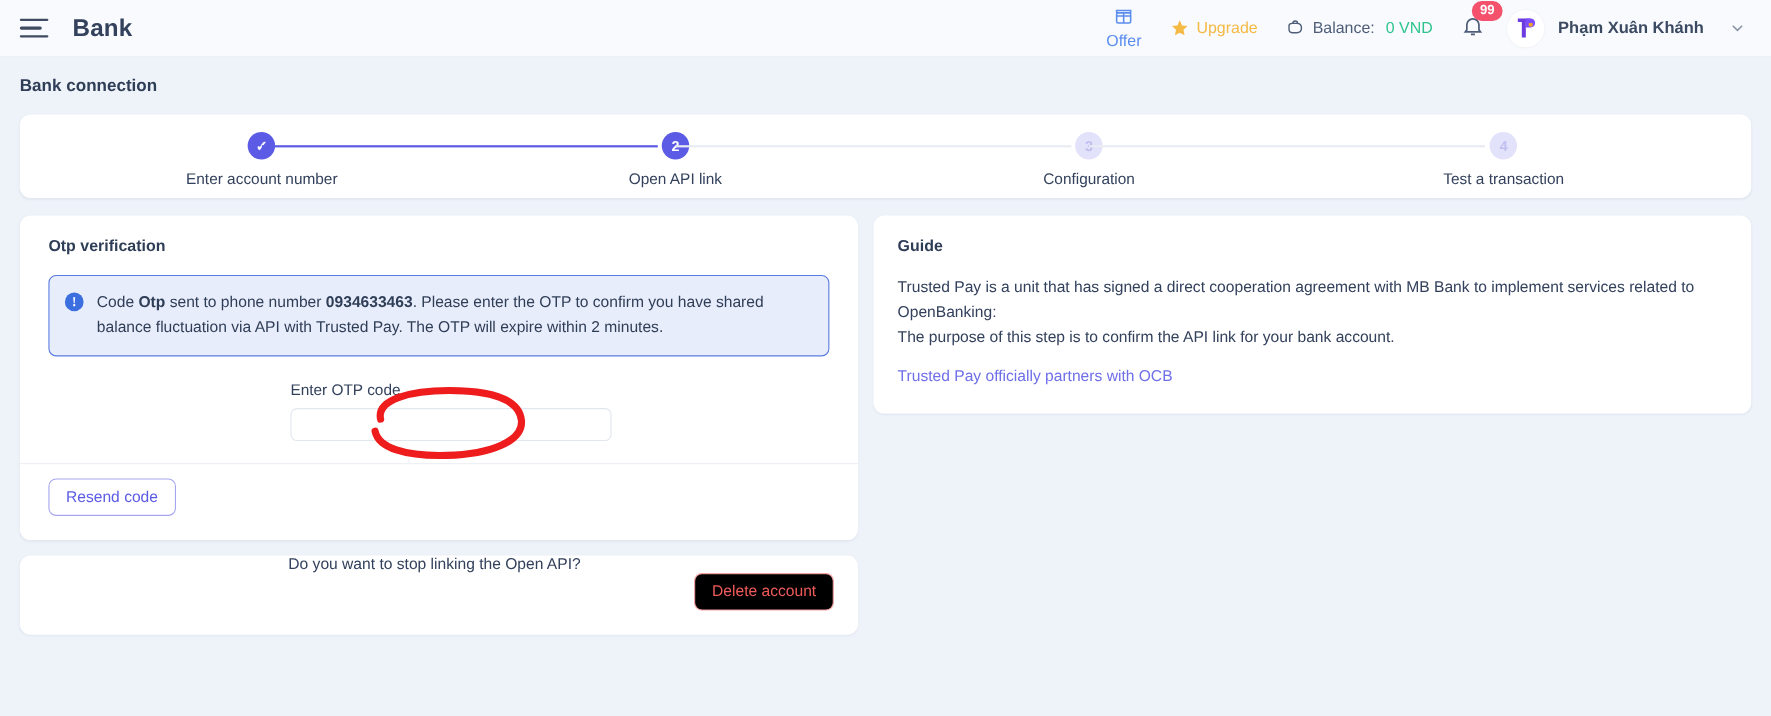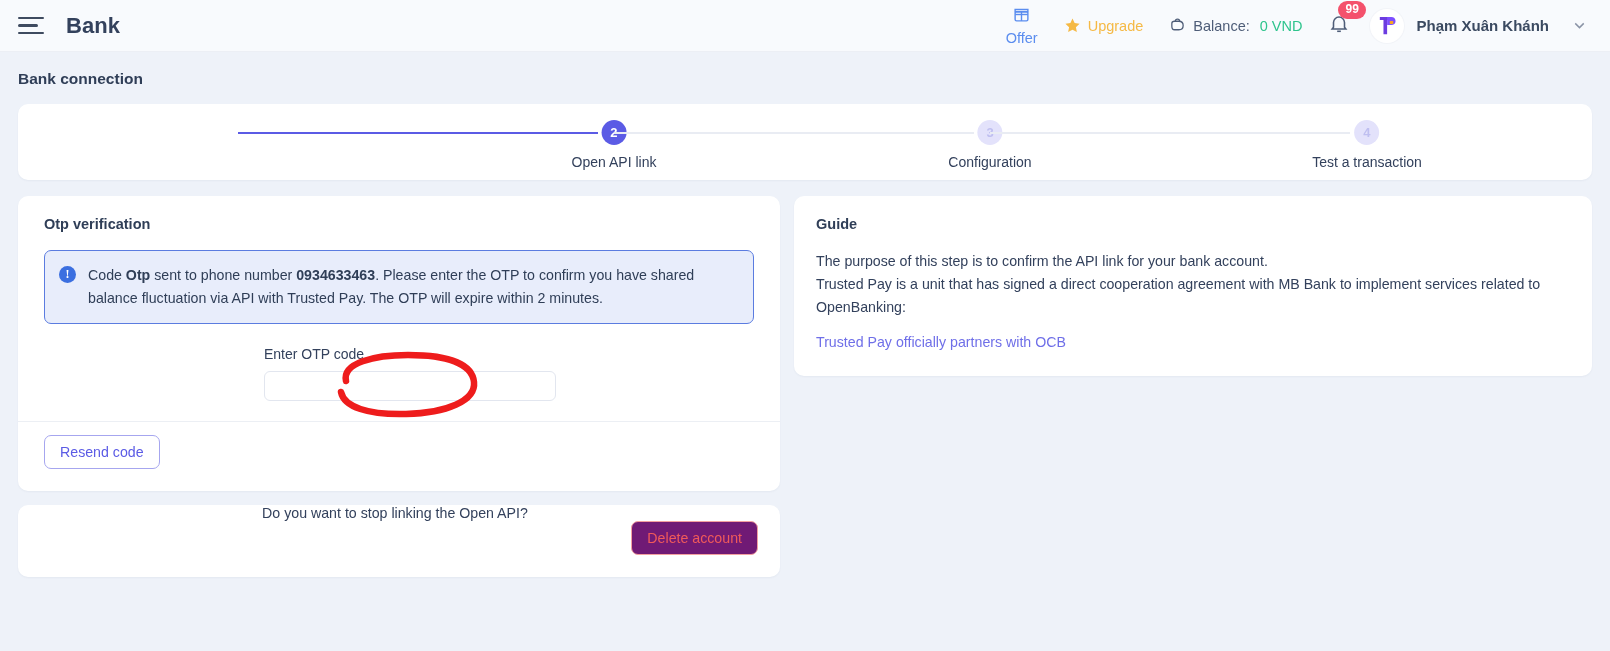--- a/index.html
+++ b/index.html
@@ -109,21 +109,21 @@
   .guide-card { flex: 1; padding: 20px 40px 26px 22px; }
   .guide-txt { font-size: 14.2px; line-height: 1.62; color: #33415c; }
   .guide-link { display: block; margin-top: 15px; font-size: 14.2px; color: #6f6fe8; text-decoration: none; cursor: pointer; }
 
   .delete-card {
     margin: 14px 18px 0 18px; width: 762px; height: 72px;
     display: flex; align-items: center; padding: 0 22px 0 14px; flex-direction: column;
   }
   .del-q { font-size: 14.2px; color: #33415c; }
   .btn-danger {
-    margin-left: auto; background: #701a75; color: #f05a5a; border: 1px solid #f3a0a0;
+    margin-left: auto; background: #000000; color: #f05a5a; border: 1px solid #f3a0a0;
     border-radius: 7px; font-size: 14.2px; padding: 8px 15px; cursor: pointer;
     font-family: "Liberation Sans", sans-serif;
   }
 </style>
 </head>
 <body>
 
 <div class="page">
 
   <div class="topbar">
@@ -187,20 +187,24 @@
   </div>
 
   <div class="page-title">Bank connection</div>
 
   <div class="card stepper-card">
     <div class="stepper">
       <div class="conn filled" style="left:220px; right:994px;"></div>
       <div class="conn empty" style="left:596px; right:618px;"></div>
       <div class="conn empty" style="left:972px; right:242px;"></div>
 
+      <div class="step" style="left:220px;">
+        <div class="dot done">✓</div>
+        <div class="step-label">Enter account number</div>
+      </div>
       <div class="step" style="left:596px;">
         <div class="dot active">2</div>
         <div class="step-label bold">Open API link</div>
       </div>
       <div class="step" style="left:972px;">
         <div class="dot todo">3</div>
         <div class="step-label">Configuration</div>
       </div>
       <div class="step" style="left:1349px;">
         <div class="dot todo">4</div>
@@ -239,19 +243,19 @@
       </div>
 
       <div class="card delete-card" style="margin-left:0; margin-right:0;">
         <span class="del-q">Do you want to stop linking the Open API?</span>
         <button class="btn-danger">Delete account</button>
       </div>
     </div>
 
     <div class="card guide-card">
       <div class="sec-title">Guide</div>
+      <div class="guide-txt">Trusted Pay is a unit that has signed a direct cooperation agreement with MB Bank to implement services related to OpenBanking:</div>
       <div class="guide-txt">The purpose of this step is to confirm the API link for your bank account.</div>
-      <div class="guide-txt">Trusted Pay is a unit that has signed a direct cooperation agreement with MB Bank to implement services related to OpenBanking:</div>
       <a class="guide-link">Trusted Pay officially partners with OCB</a>
     </div>
 
   </div>
 </div>
 
 </body></html>

